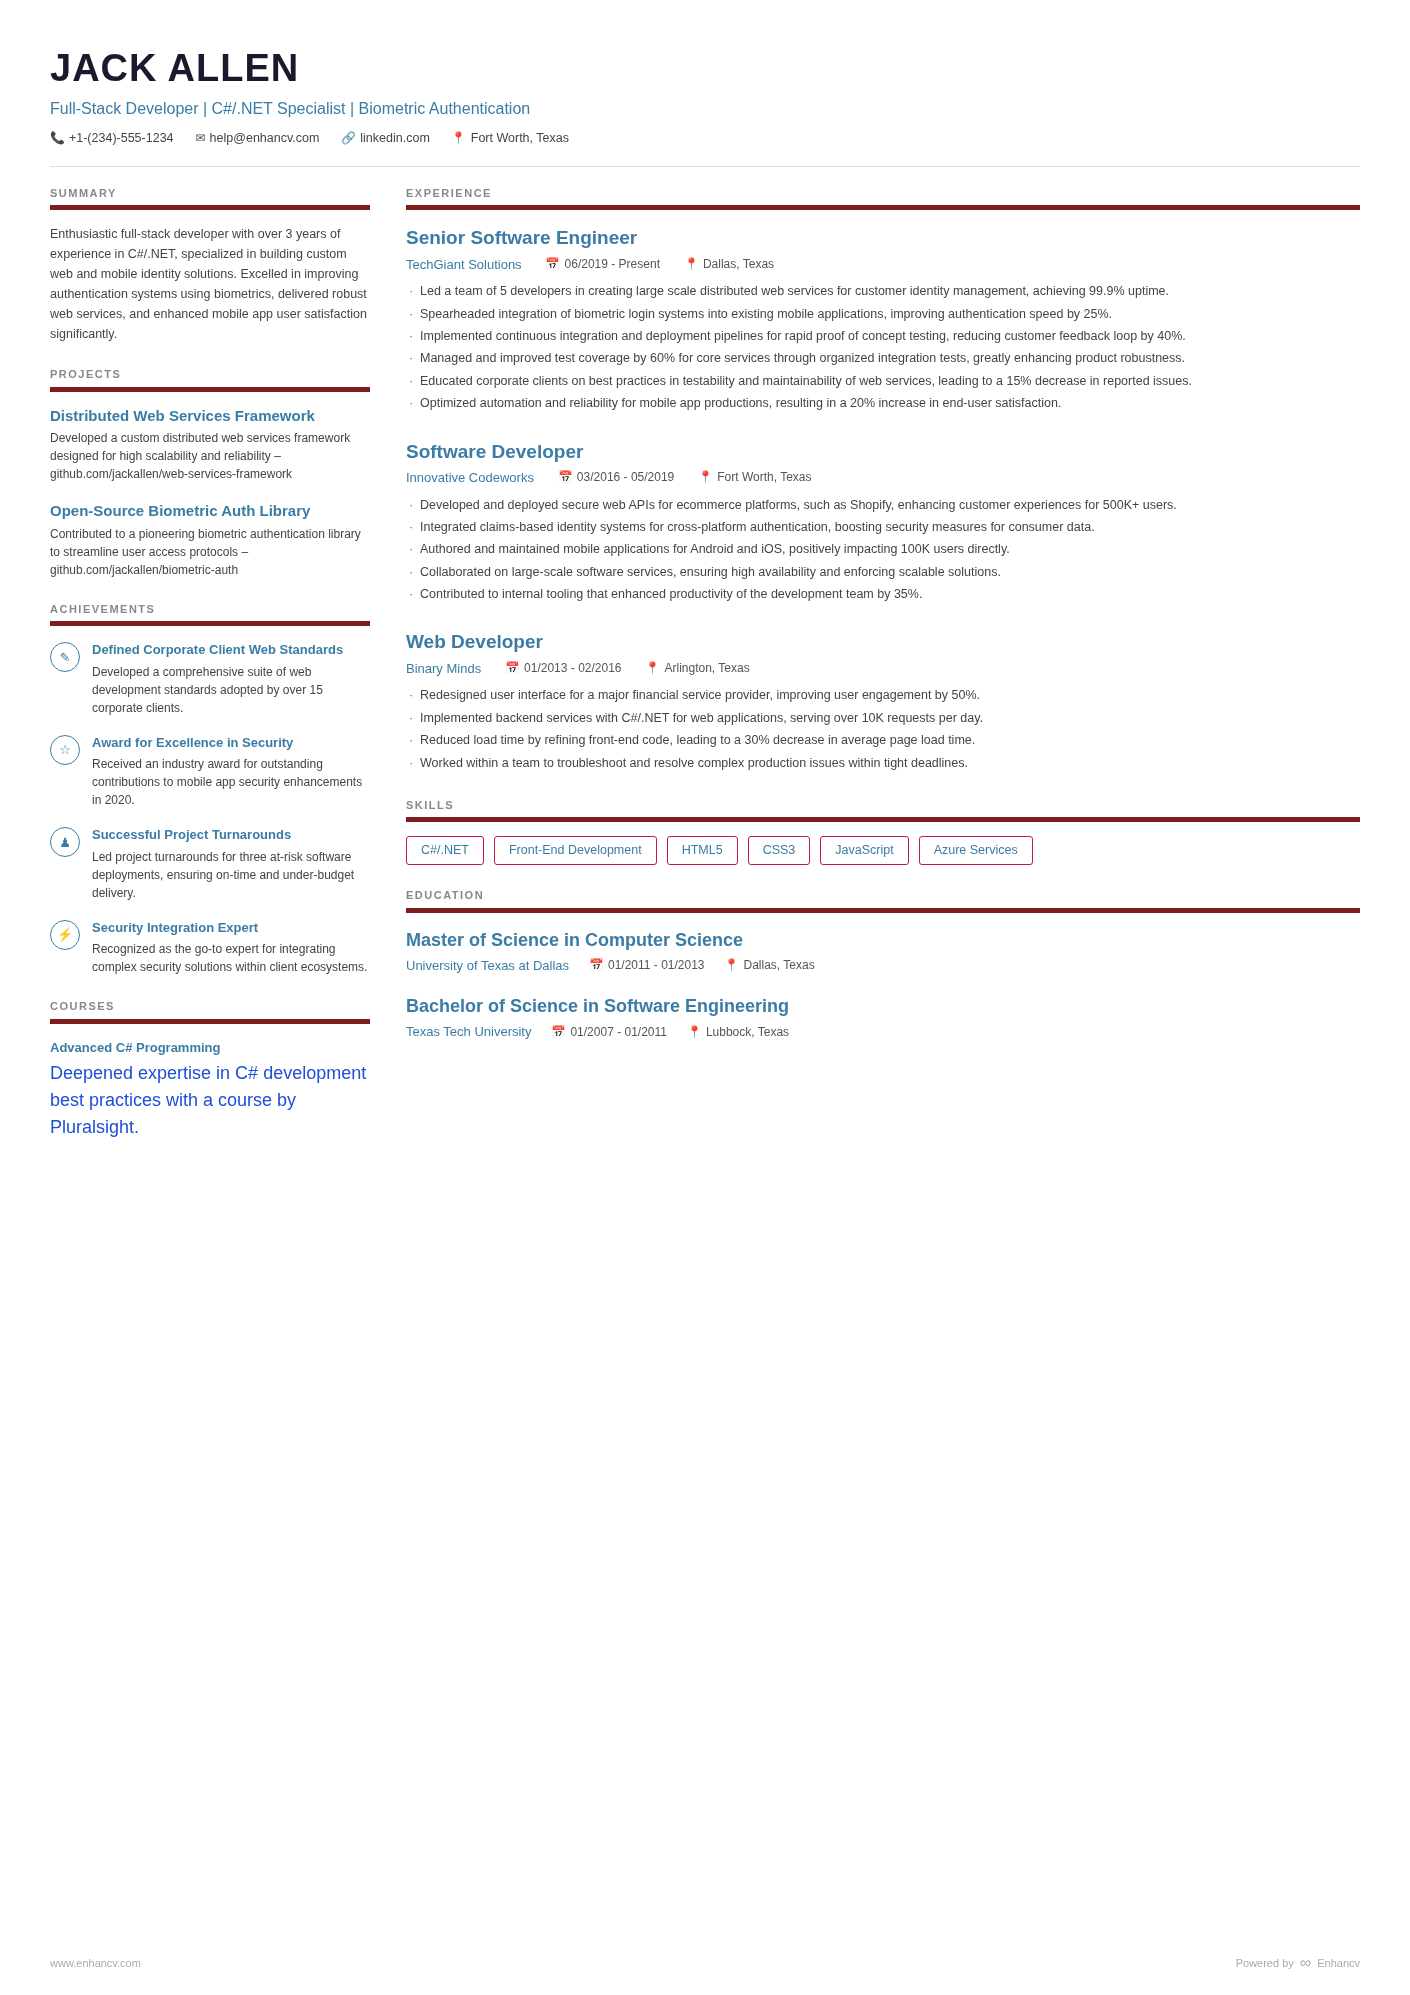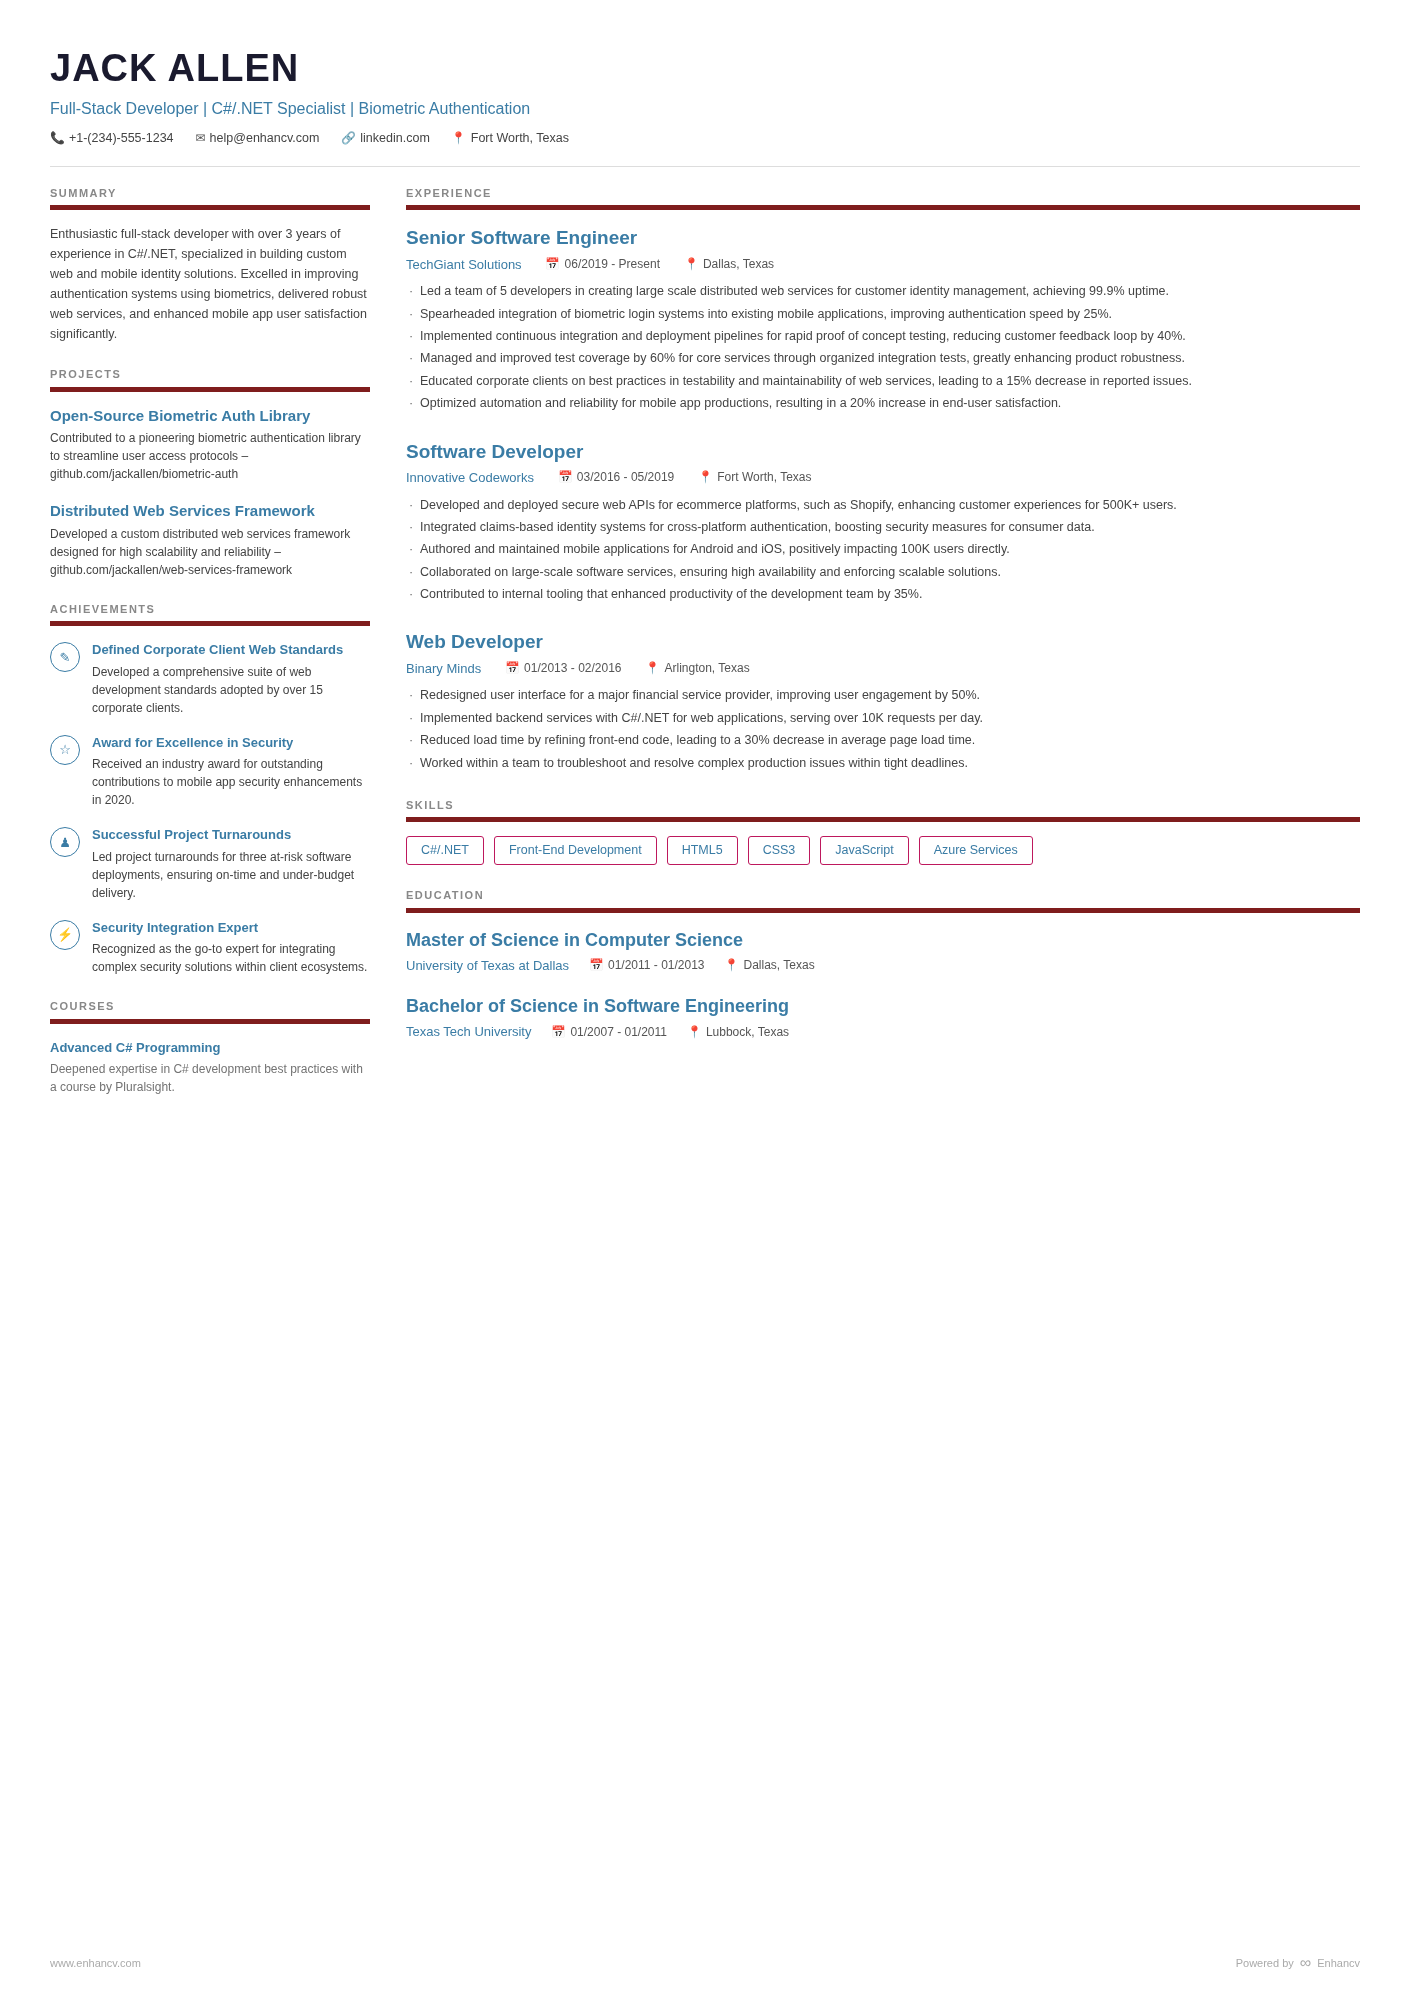--- a/index.html
+++ b/index.html
@@ -127,22 +127,22 @@
 
     
     .course-item { margin-bottom: 12px; }
     .course-name {
       font-size: 13px;
       font-weight: 700;
       color: #3a7ca5;
       margin-bottom: 3px;
     }
     .course-desc {
-      font-size: 12px;
-      color: #737373;
+      font-size: 18px;
+      color: #1d4ed8;
       line-height: 1.5;
     }
 
     
     .exp-item { margin-bottom: 24px; }
     .exp-title {
       font-size: 19px;
       font-weight: 700;
       color: #3a7ca5;
       margin-bottom: 2px;
@@ -300,26 +300,26 @@
   <div class="main-layout">
 
     <div class="left-col">
 
       <div class="section-title">SUMMARY</div>
       <p class="summary-text">Enthusiastic full-stack developer with over 3 years of experience in C#/.NET, specialized in building custom web and mobile identity solutions. Excelled in improving authentication systems using biometrics, delivered robust web services, and enhanced mobile app user satisfaction significantly.</p>
 
       <div class="section-title">PROJECTS</div>
       <div id="projects-list">
           <div class="project-item">
+    <div class="project-name">Distributed Web Services Framework</div>
+    <div class="project-desc">Developed a custom distributed web services framework designed for high scalability and reliability – github.com/jackallen/web-services-framework</div>
+  </div>
+          <div class="project-item">
     <div class="project-name">Open-Source Biometric Auth Library</div>
     <div class="project-desc">Contributed to a pioneering biometric authentication library to streamline user access protocols – github.com/jackallen/biometric-auth</div>
-  </div>
-          <div class="project-item">
-    <div class="project-name">Distributed Web Services Framework</div>
-    <div class="project-desc">Developed a custom distributed web services framework designed for high scalability and reliability – github.com/jackallen/web-services-framework</div>
   </div>
         </div>
 
       <div class="section-title">ACHIEVEMENTS</div>
       <div id="achievements-list">
           <div class="achievement-item">
     <div class="achievement-icon-wrap">✎</div>
     <div class="achievement-content">
       <div class="achievement-name">Defined Corporate Client Web Standards</div>
       <div class="achievement-desc">Developed a comprehensive suite of web development standards adopted by over 15 corporate clients.</div>

